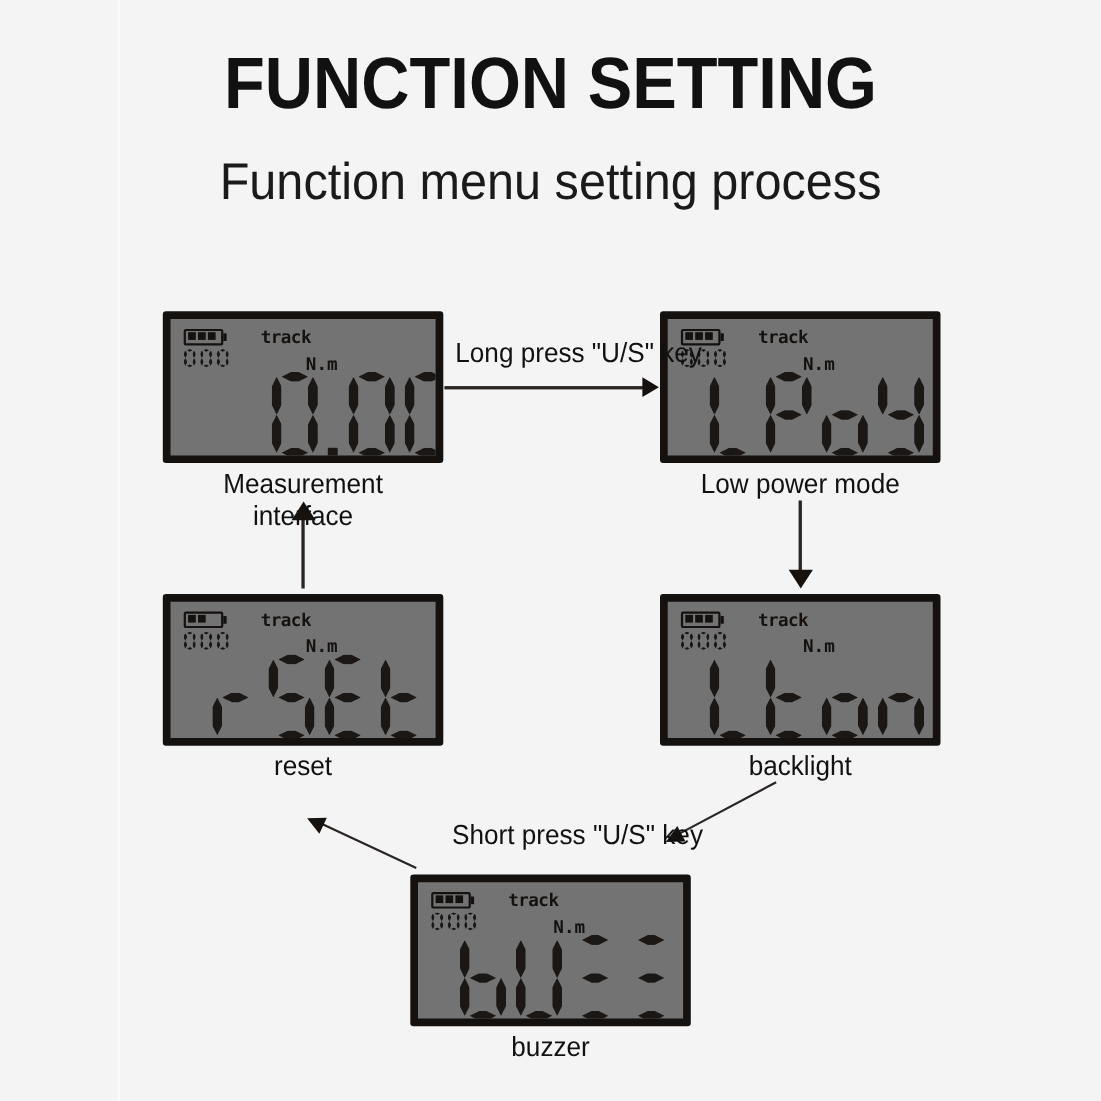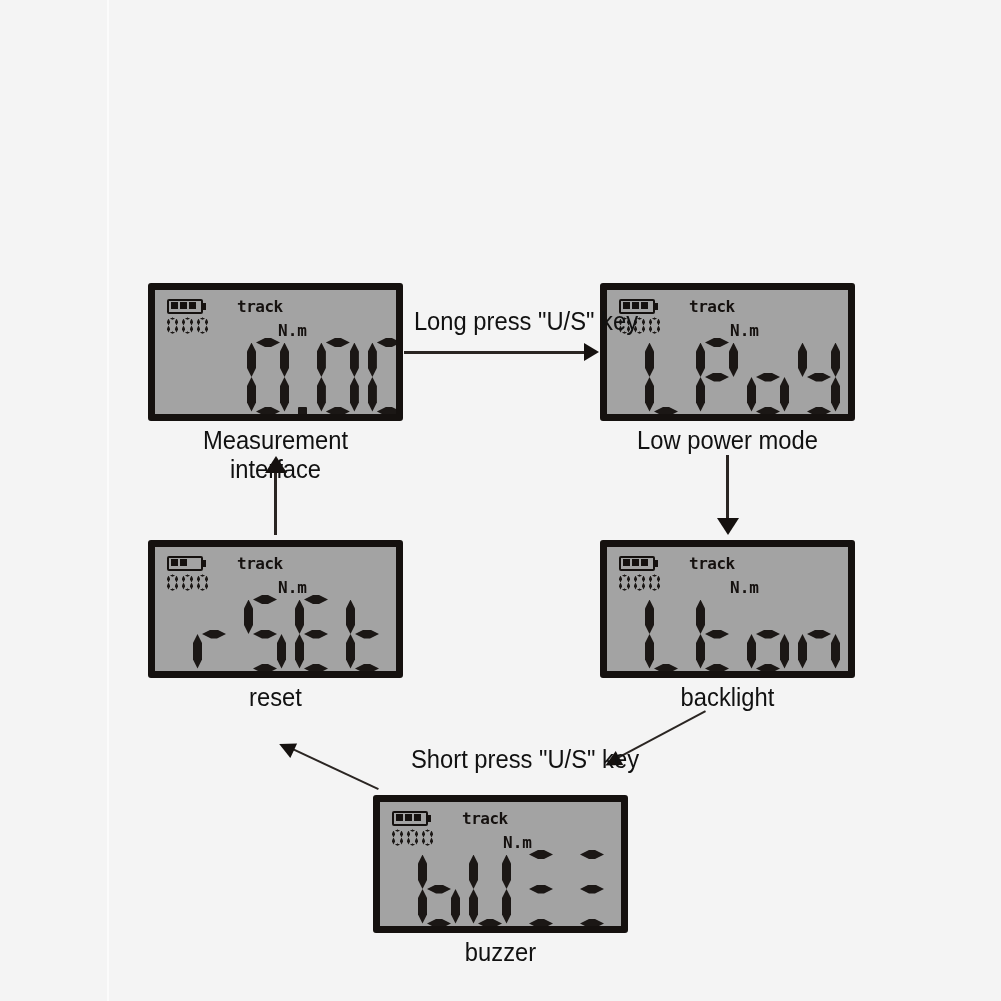--- a/index.html
+++ b/index.html
@@ -35,21 +35,21 @@
     font-size:47px;
     color:#1a1a1a;
     margin-top:28px;
     transform:scaleX(0.94);
   }
 
   
   .panel{position:absolute;}
   .lcd{
     position:relative;
-    background:#a3a3a3;
+    background:#737373;
     border:7px solid #15110f;
     border-radius:3px;
     box-sizing:border-box;
     width:100%;height:100%;
     overflow:hidden;
   }
   .caption{
     position:absolute;left:0;width:100%;
     text-align:center;
     font-family:"Liberation Sans Narrow","Liberation Sans",sans-serif;
@@ -144,20 +144,24 @@
     border-right:16px solid #15110f;
   }
 </style>
 </head>
 <body>
 
 <div id="root">
 
   <div class="guide-line"></div>
 
+  <div class="header">
+    <div class="title">FUNCTION SETTING</div>
+    <div class="subtitle">Function menu setting process</div>
+  </div>
 
   <div class="panel" style="left:148px;top:283px;width:255px;height:138px;">
     <div class="lcd">
       <div class="battery">
         <div class="shell"></div>
           <div class="tip"></div>
         <div class="bar b1"></div>
           <div class="bar b2"></div>
           <div class="bar b3"></div>
       </div>

